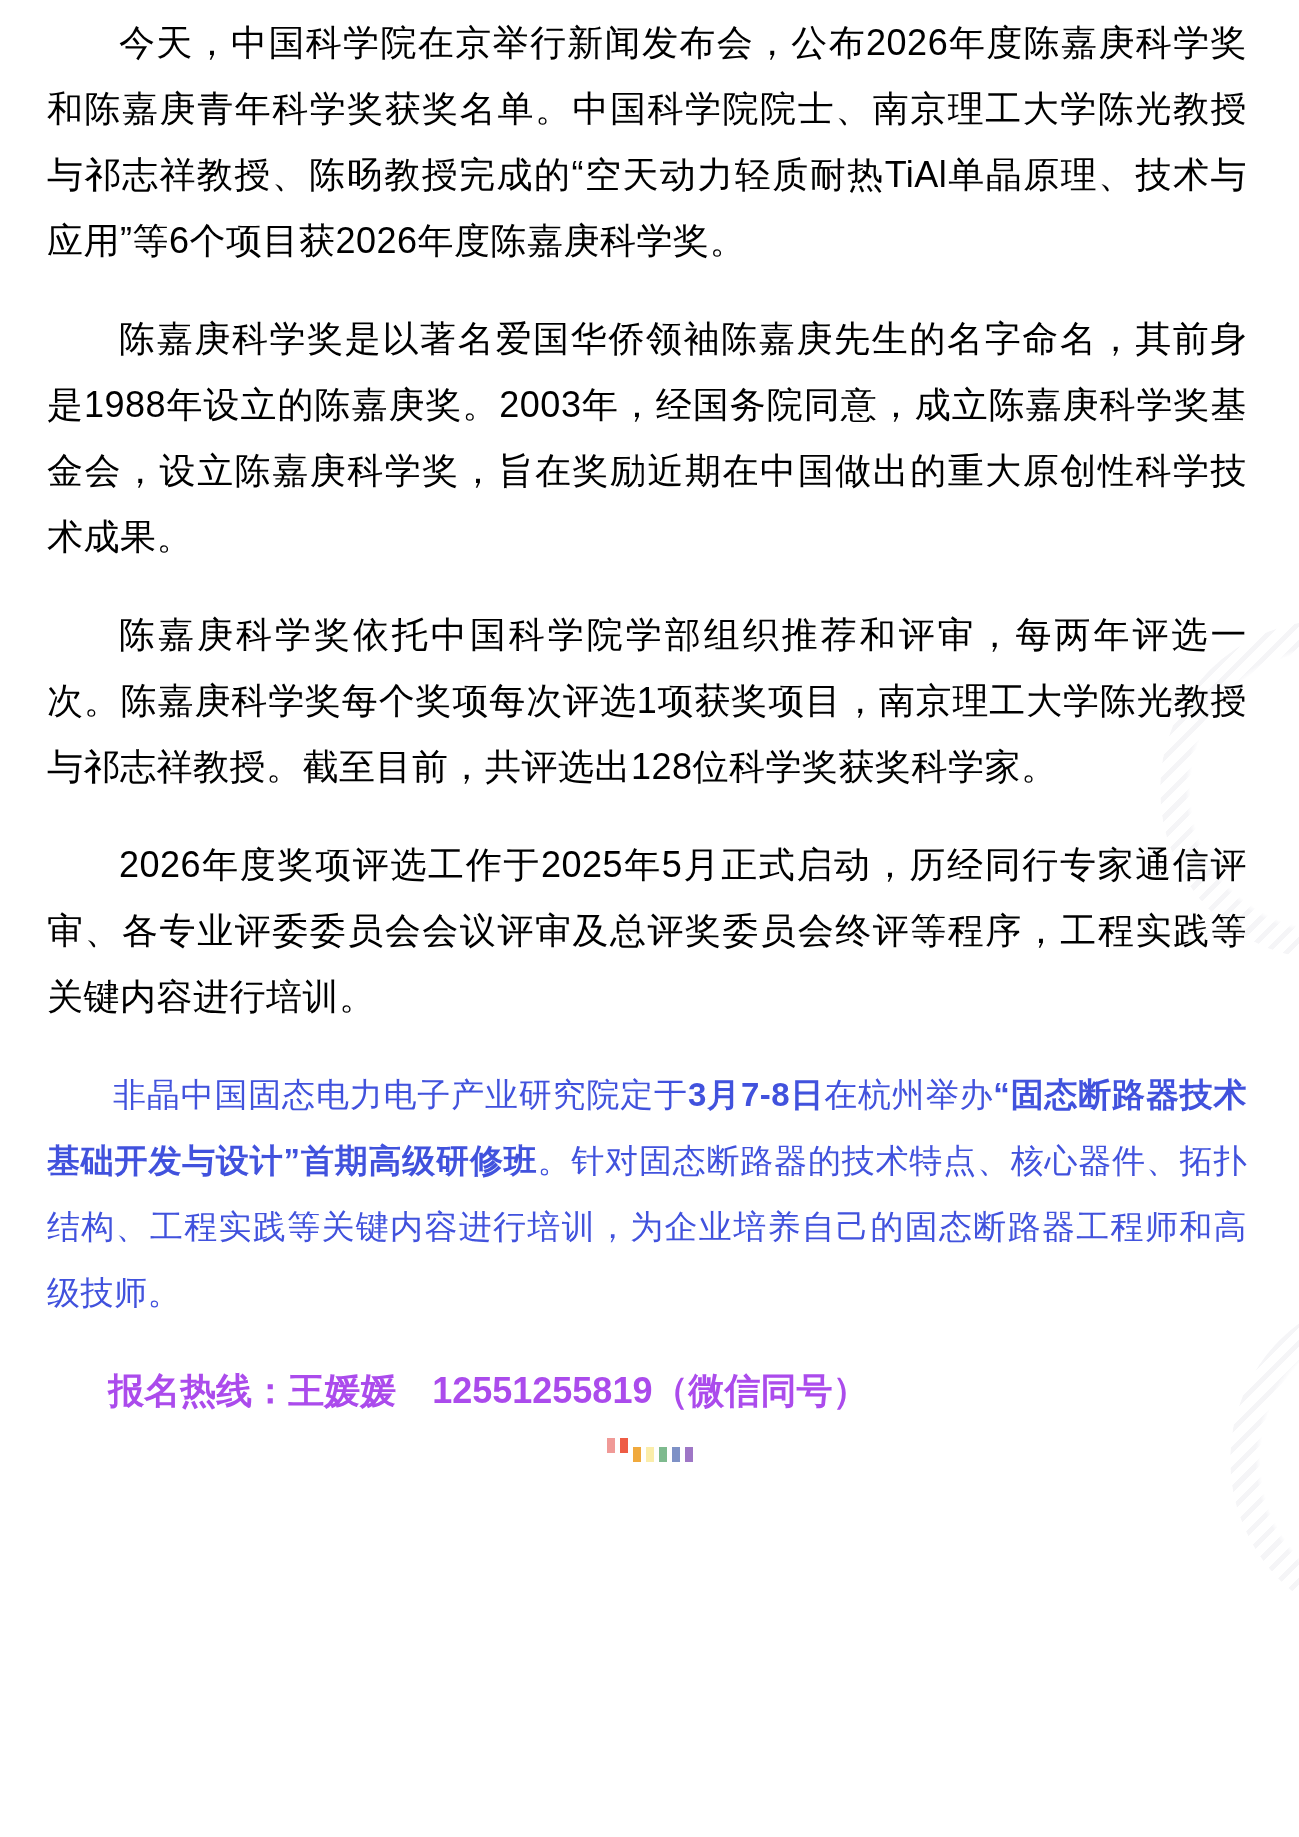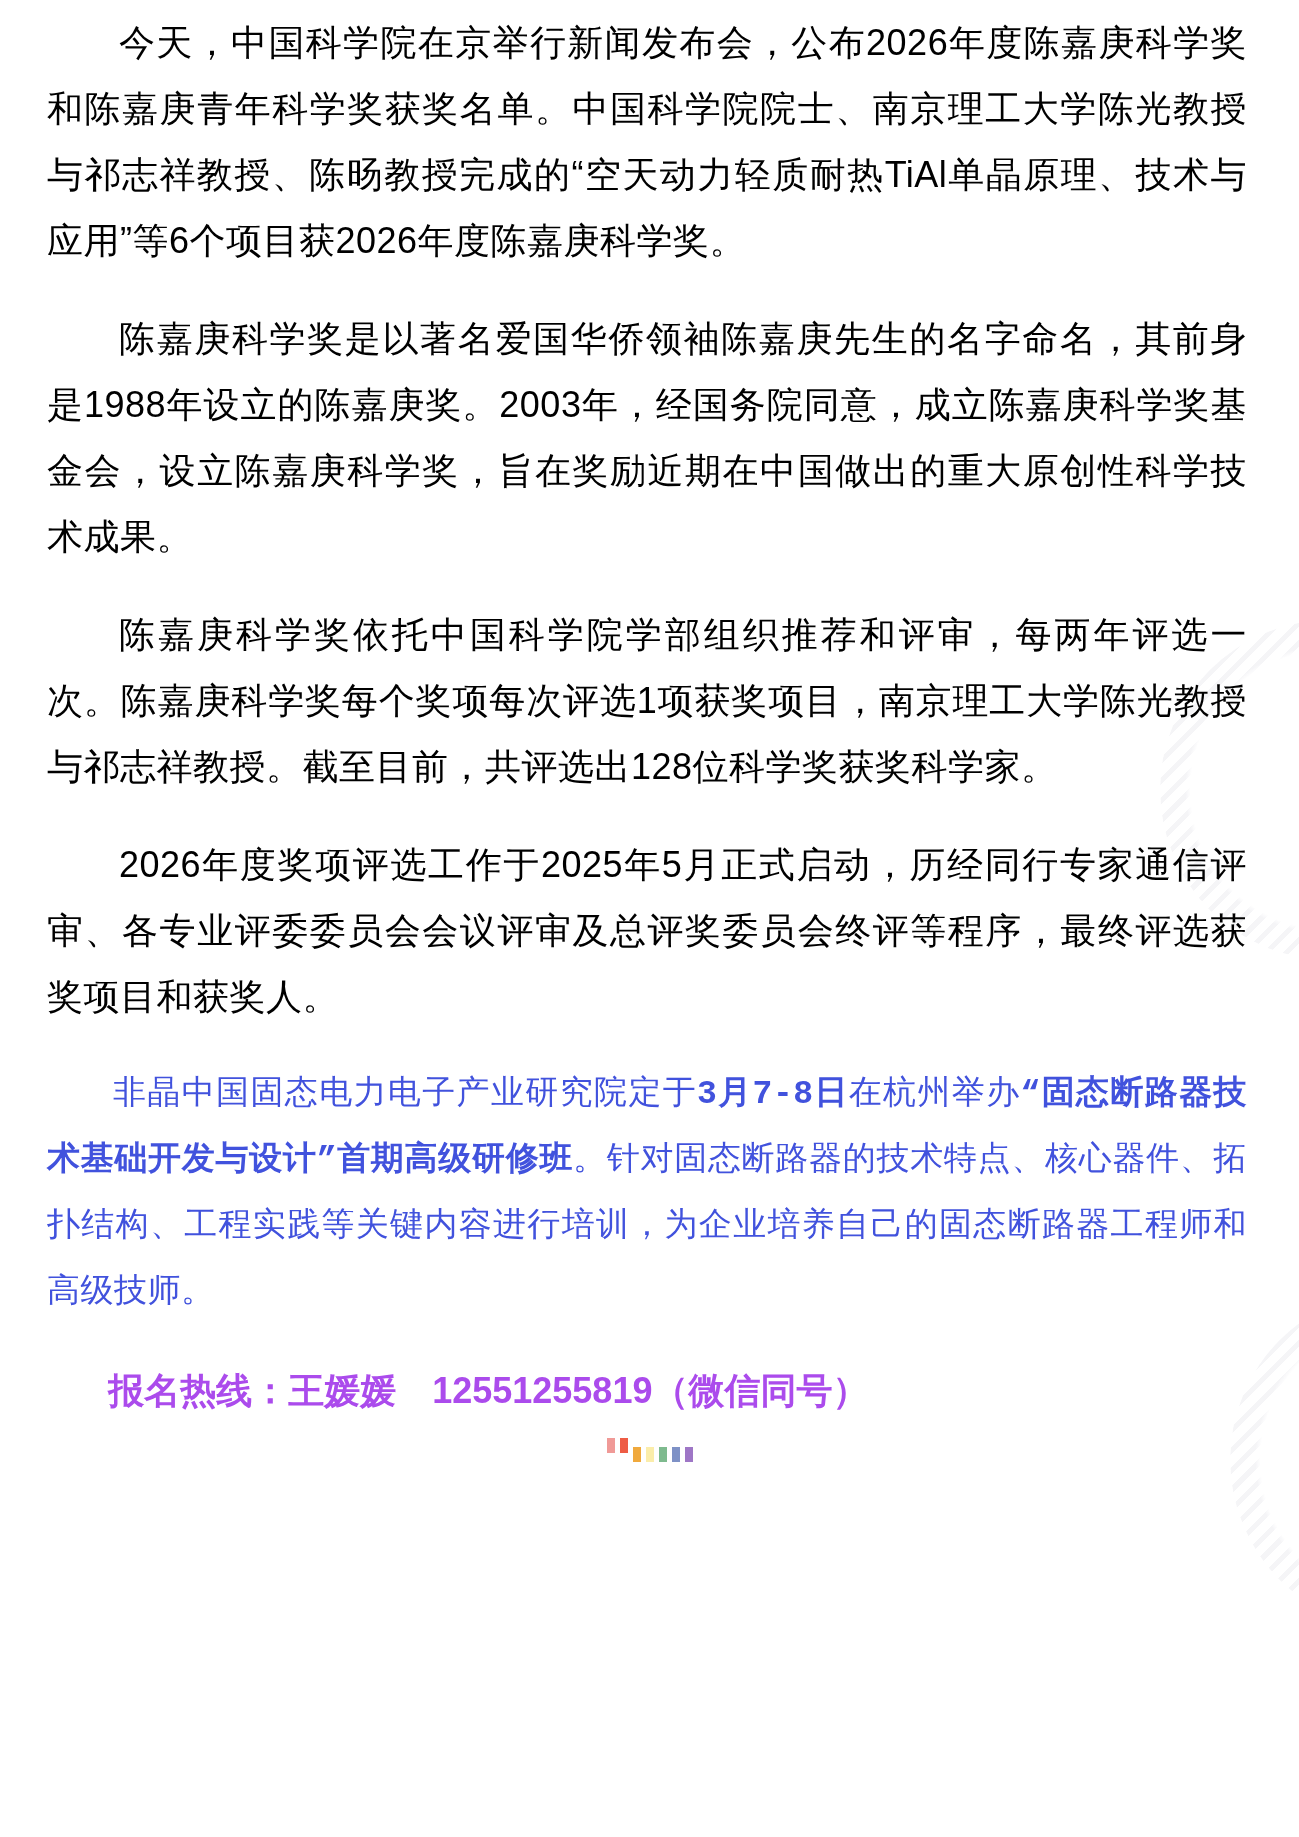--- a/index.html
+++ b/index.html
@@ -29,21 +29,20 @@
     text-indent: 2em;
   }
   p.promo {
     margin: 0 0 32px 0;
     font-size: 33px;
     line-height: 66px;
     letter-spacing: 0.5px;
     color: #4152dd;
     text-align: justify;
     text-indent: 2em;
-    font-family: Liberation Mono, monospace;
   }
   p.promo b { font-weight: bold; }
   p.hotline {
     margin: 0;
     font-size: 36px;
     line-height: 66px;
     font-weight: bold;
     color: #ab4bec;
     text-indent: 1.7em;
   }
@@ -76,21 +75,21 @@
 </head>
 <body>
 
 <div class="watermark" id="wm1"></div>
 <div class="watermark" id="wm2"></div>
 
 <div class="article">
   <p class="para">今天，中国科学院在京举行新闻发布会，公布2026年度陈嘉庚科学奖和陈嘉庚青年科学奖获奖名单。中国科学院院士、南京理工大学陈光教授与祁志祥教授、陈旸教授完成的“空天动力轻质耐热TiAl单晶原理、技术与应用”等6个项目获2026年度陈嘉庚科学奖。</p>
   <p class="para">陈嘉庚科学奖是以著名爱国华侨领袖陈嘉庚先生的名字命名，其前身是1988年设立的陈嘉庚奖。2003年，经国务院同意，成立陈嘉庚科学奖基金会，设立陈嘉庚科学奖，旨在奖励近期在中国做出的重大原创性科学技术成果。</p>
   <p class="para">陈嘉庚科学奖依托中国科学院学部组织推荐和评审，每两年评选一次。陈嘉庚科学奖每个奖项每次评选1项获奖项目，南京理工大学陈光教授与祁志祥教授。截至目前，共评选出128位科学奖获奖科学家。</p>
-  <p class="para">2026年度奖项评选工作于2025年5月正式启动，历经同行专家通信评审、各专业评委委员会会议评审及总评奖委员会终评等程序，最终评选获奖项目和获奖人。</p>
+  <p class="para">2026年度奖项评选工作于2025年5月正式启动，历经同行专家通信评审、各专业评委委员会会议评审及总评奖委员会终评等程序，工程实践等关键内容进行培训。</p>
 
   <p class="promo" style="color: rgb(65, 82, 221);"><span>非晶中国固态电力电子产业研究院定于</span><b>3月7-8日</b><span>在杭州举办</span><b>“固态断路器技术基础开发与设计”首期高级研修班</b><span>。针对固态断路器的技术特点、核心器件、拓扑结构、工程实践等关键内容进行培训，为企业培养自己的固态断路器工程师和高级技师。</span></p>
 
   <p class="hotline" style="color: rgb(171, 75, 236);">报名热线：王媛媛　12551255819（微信同号）</p>
 </div>
 
 <div class="bars">
   <div class="bar high" style="background-color: rgb(240, 154, 151);"></div>
   <div class="bar high" style="background-color: rgb(238, 92, 69);"></div>
   <div class="bar low" style="background-color: rgb(240, 169, 60);"></div>

